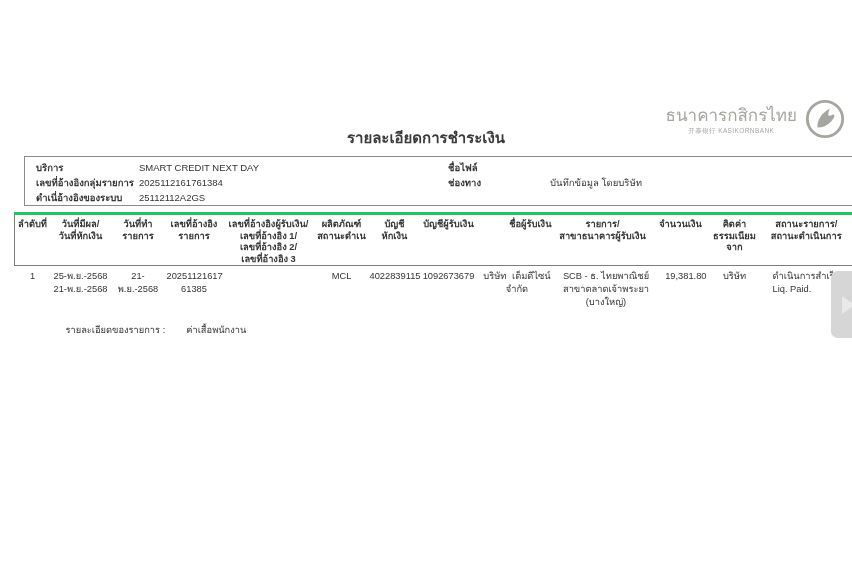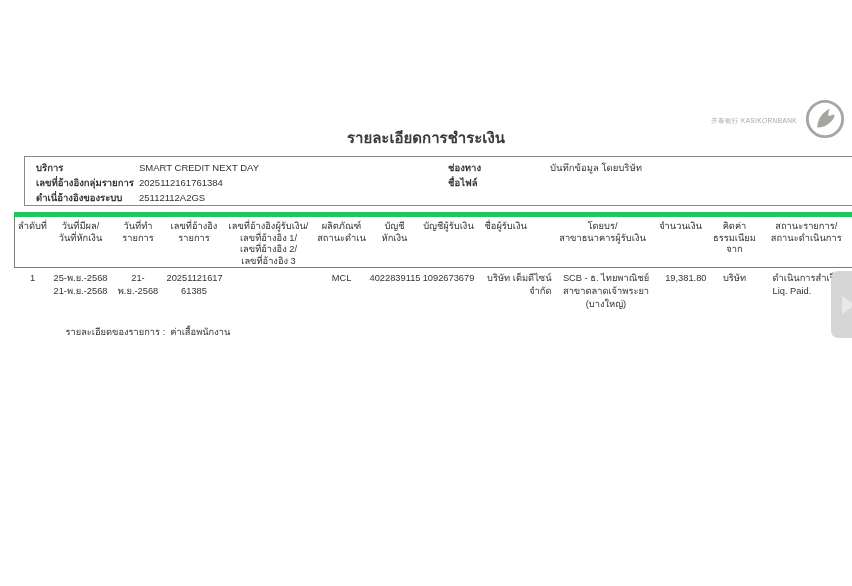--- a/index.html
+++ b/index.html
@@ -26,57 +26,58 @@
   .info-right { position:absolute; top:3px; left:423px; }
   .info-row   { line-height:15px; white-space:nowrap; }
   .info-label { display:inline-block; font-weight:bold; }
   .info-left  .info-label { width:103px; }
   .info-right .info-label { width:102px; }
 
   
   .pay-table { position:absolute; top:212px; left:14px; width:838px;
                border-collapse:collapse; table-layout:fixed; font-size:9.3px; color:#333; }
   .pay-table th {
-    font-weight:normal; vertical-align:top; text-align:center;
+    font-weight:bold; vertical-align:top; text-align:center;
     padding:4px 1px 0; line-height:11.5px; white-space:pre-line;
-    border-top:5px solid #22c55e; border-bottom:1px solid #7d7d7d;
+    border-top:3px solid #22c55e; border-bottom:1px solid #7d7d7d;
     height:50px; box-sizing:border-box;
   }
   .pay-table th:first-child { border-left:1px solid #7d7d7d; text-align:left; padding-left:3px; }
   .pay-table th:last-child  { border-right:1px solid #7d7d7d; }
-  .pay-table th.h-left { text-align:left; padding-left:8px; }
+  .pay-table th.h-left { text-align:right; padding-left:8px; }
   .pay-table td { vertical-align:top; padding:4px 1px 0; line-height:13px;
                   white-space:pre-line; text-align:center; }
   .pay-table td.c-right { text-align:right; padding-right:2px; }
-  .pay-table td.c-name   { text-align:right; padding-left:6px; }
+  .pay-table td.c-name   { text-align:center; padding-left:6px;font-family:Liberation Mono, monospace; }
   .pay-table td.c-branch { text-align:center; padding-left:8px; }
   .pay-table td.c-status { text-align:left; padding-left:12px; }
   tr.data-row  td { height:42px; box-sizing:border-box; }
   tr.detail-row td { height:17px; box-sizing:border-box; text-align:left; padding-left:51px; padding-top:2px; }
   tr.summary-row td { height:20px; box-sizing:border-box; padding-top:4px; }
   .sum-label-cell { text-align:left; padding-left:23px; font-weight:bold; }
   .sum-count      { text-align:center; padding-left:18px; }
   .sum-amt-label  { text-align:left; padding-left:22px; font-weight:bold; }
   .u { border-bottom:1px solid #444; padding:0 3px 1px; }
-  .detail-value { margin-left:5px; }
+  .detail-value { margin-left:21px; }
 
   
   .nav-next { position:absolute; top:271px; left:831px; width:30px; height:67px;
               background:#d6d6d6; border-radius:7px;
               display:flex; align-items:center; justify-content:center; cursor:pointer; }
   .nav-next .tri { width:0; height:0; border-top:9px solid transparent;
                    border-bottom:9px solid transparent; border-left:13px solid #e9e9e9; margin-left:4px; }
 </style>
 </head>
 <body>
 
 <div class="page">
 
   <div class="logo">
     <div class="logo-text">
+      <div class="logo-thai">ธนาคารกสิกรไทย</div>
       <div class="logo-sub">开泰银行 KASIKORNBANK</div>
     </div>
     <span>
       <svg width="42" height="42" viewBox="0 0 44 44">
         <circle cx="22" cy="22" r="18.5" fill="none" stroke="#a6a6a1" stroke-width="3"></circle>
         <path d="M14 31 C14 23 18 16 27 11 C25 17 24.5 20 28.5 18 C33 15.5 33 20 28.5 24.5 C24 29 19.5 31 14 31 Z" fill="#a6a6a1"></path>
       </svg>
     </span>
   </div>
 
@@ -89,24 +90,24 @@
       </div>
       <div class="info-row">
         <span class="info-label">เลขที่อ้างอิงกลุ่มรายการ</span><span class="info-value">2025112161761384</span>
       </div>
       <div class="info-row">
         <span class="info-label">ดำเนี่อ้างอิงของระบบ</span><span class="info-value">25112112A2GS</span>
       </div>
     </div>
     <div class="info-right">
       <div class="info-row">
-        <span class="info-label">ช่องทาง</span><span class="info-value">บันทึกข้อมูล โดยบริษัท</span>
+        <span class="info-label">ชื่อไฟล์</span><span class="info-value"></span>
       </div>
       <div class="info-row">
-        <span class="info-label">ชื่อไฟล์</span><span class="info-value"></span>
+        <span class="info-label">ช่องทาง</span><span class="info-value">บันทึกข้อมูล โดยบริษัท</span>
       </div>
     </div>
   </div>
 
   <table class="pay-table">
     <colgroup>
       <col style="width:36px">
         <col style="width:60px">
         <col style="width:55px">
         <col style="width:57px">
@@ -132,21 +133,21 @@
         <th>เลขที่อ้างอิงผู้รับเงิน/
 เลขที่อ้างอิง 1/
 เลขที่อ้างอิง 2/
 เลขที่อ้างอิง 3</th>
         <th>ผลิตภัณฑ์
 สถานะดำเน</th>
         <th>บัญชี
 หักเงิน</th>
         <th>บัญชีผู้รับเงิน</th>
         <th class="h-left">ชื่อผู้รับเงิน</th>
-        <th>โดยบร/
+        <th>รายการ/
 สาขาธนาคารผู้รับเงิน</th>
         <th>จำนวนเงิน</th>
         <th>คิดค่าธรรมเนียม
 จาก</th>
         <th>สถานะรายการ/
 สถานะดำเนินการ</th>
       </tr>
     </thead>
     <tbody>
       <tr class="data-row">

